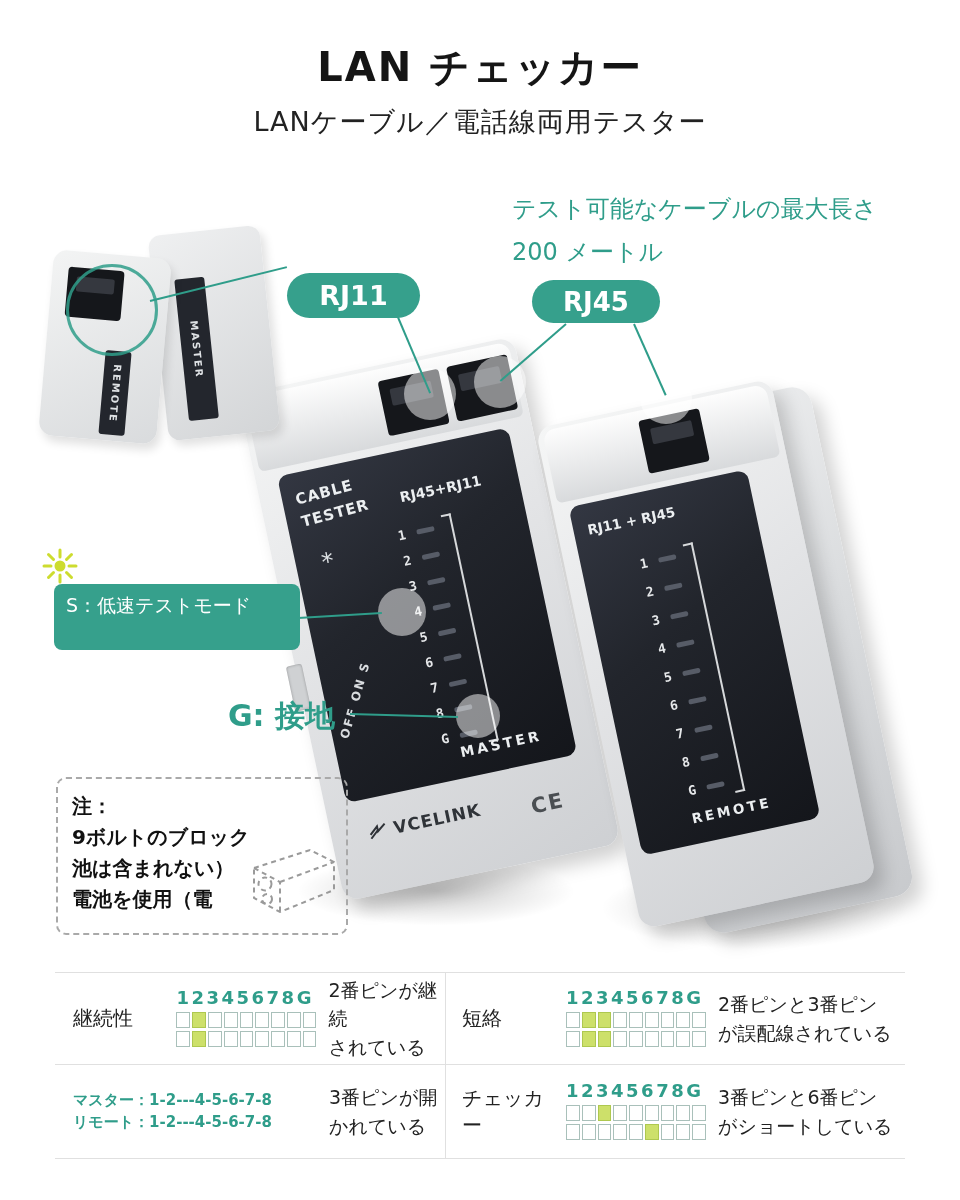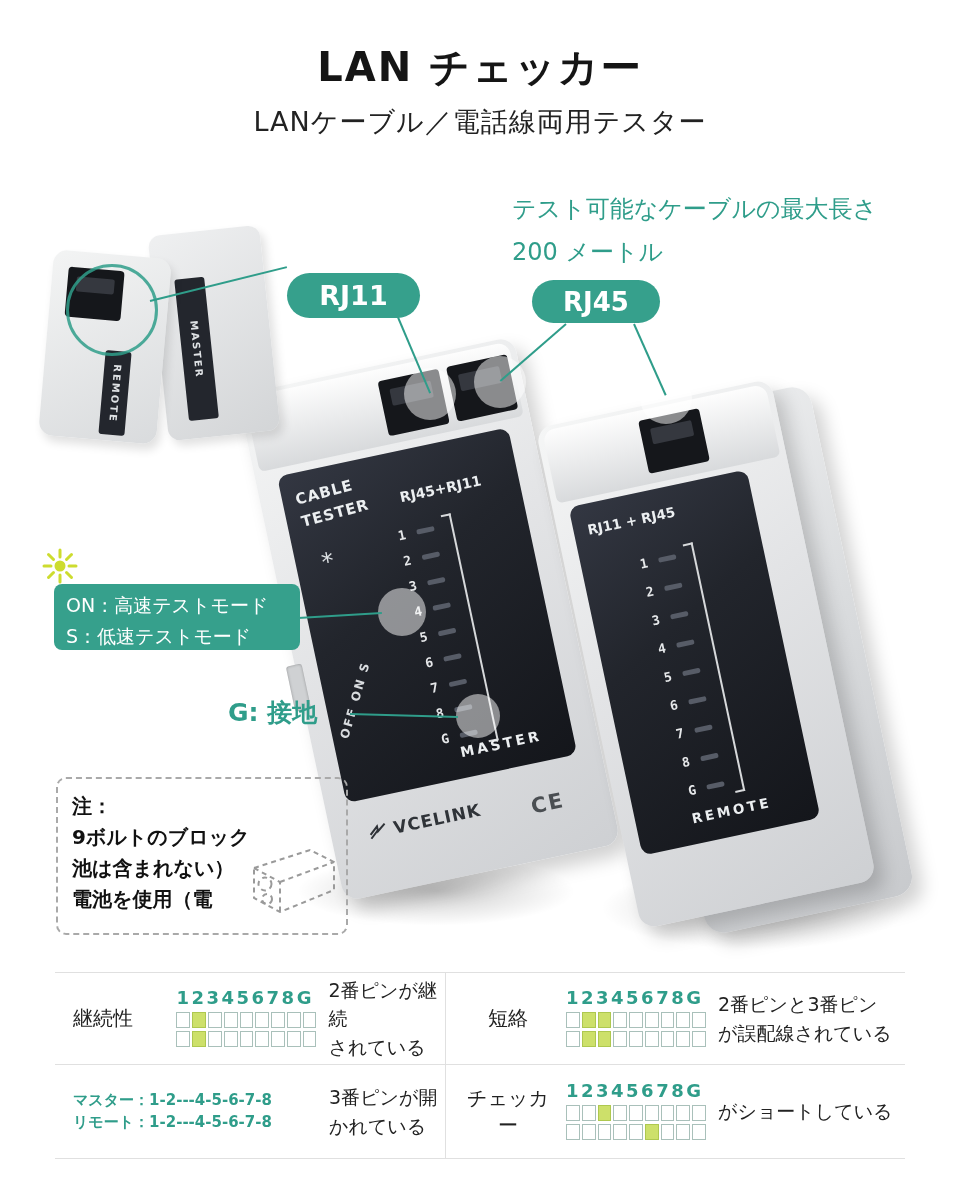--- a/index.html
+++ b/index.html
@@ -16,21 +16,21 @@
   .accent{color:#2f9d8a;}
   .maxlen{position:absolute;left:512px;top:188px;font-size:24px;font-weight:500;line-height:1.8;}
   .pill{position:absolute;background:#36a08c;color:#fff;font-weight:700;
         display:flex;align-items:center;justify-content:center;border-radius:26px;z-index:9;}
   .pill.rj11{left:287px;top:243px;width:133px;height:45px;font-size:27px;margin-top:30px;}
   .pill.rj45{left:532px;top:280px;width:128px;height:43px;font-size:26px;}
   .mode-badge{position:absolute;left:54px;top:584px;width:246px;height:66px;background:#36a08c;
               border-radius:8px;color:#fff;font-size:19px;line-height:1.65;padding:6px 12px;
               box-sizing:border-box;z-index:9;}
   .sun{position:absolute;left:42px;top:548px;z-index:10;}
-  .g-label{position:absolute;left:228px;top:696px;font-size:25px;font-weight:700;z-index:9;}
+  .g-label{position:absolute;left:228px;top:696px;font-size:30px;font-weight:700;z-index:9;}
 
   
   .cline{position:absolute;height:2px;background:#2f9d8a;transform-origin:0 50%;z-index:7;}
   .spot{position:absolute;border-radius:50%;background:rgba(255,255,255,0.5);z-index:6;}
 
   
   .note{position:absolute;left:56px;top:777px;width:292px;height:158px;border:2px dashed #a9a9a9;
         border-radius:10px;box-sizing:border-box;padding:12px 14px;font-size:20px;font-weight:700;
         line-height:1.55;color:#111;z-index:5;}
   .battery{position:absolute;right:2px;bottom:-4px;}
@@ -92,21 +92,21 @@
         border-radius:50%;z-index:6;}
 
   
   .rtable{position:absolute;left:55px;top:972px;width:850px;z-index:5;
           display:grid;grid-template-columns:390px 460px;grid-template-rows:92px 93px;
           border-top:1px solid #e0e0e0;border-bottom:1px solid #e0e0e0;}
   .cell{position:relative;display:flex;align-items:center;gap:12px;box-sizing:border-box;}
   .cell.topc{border-bottom:1px solid #e0e0e0;}
   .cell.rightc{border-left:1px solid #e0e0e0;padding-left:16px;}
   .cell-label{width:100px;padding-left:18px;font-size:20px;color:#222;box-sizing:content-box;}
-  .rightc .cell-label{width:92px;padding-left:0;text-align:center;}
+  .rightc .cell-label{width:92px;padding-left:0;}
   .led-block{width:140px;}
   .pin-header{color:#2f9d8a;font-weight:700;font-size:18px;letter-spacing:2.5px;}
   .led-rows{margin-top:4px;}
   .led-row{display:flex;gap:2px;margin-bottom:3px;}
   .led-box{width:12px;height:14px;border:1px solid #a9c0ba;background:#fff;display:inline-block;}
   .led-box.on{background:#cde06a;border-color:#aec84f;}
   .cell-desc{font-size:19px;line-height:1.5;color:#222;}
   .open-left{width:262px;padding-left:18px;box-sizing:border-box;}
   .open-label{font-size:20px;color:#222;margin-bottom:3px;}
   .open-line{font-size:15px;font-weight:700;color:#2f9d8a;line-height:1.45;}
@@ -286,21 +286,20 @@
         <line x1="2" y1="18" x2="9" y2="18"></line>
           <line x1="27" y1="18" x2="34" y2="18"></line>
         <line x1="6.5" y1="6.5" x2="11.5" y2="11.5"></line>
           <line x1="24.5" y1="24.5" x2="29.5" y2="29.5"></line>
         <line x1="6.5" y1="29.5" x2="11.5" y2="24.5"></line>
           <line x1="24.5" y1="11.5" x2="29.5" y2="6.5"></line>
       </g>
     </svg>
   </div>
   <div class="mode-badge">
-    <div>ON：高速テストモード</div>
     <div>S：低速テストモード</div>
   </div>
   <div class="g-label accent">G:  接地</div>
 
   <div class="note">
     <div>注：</div>
     <div>9ボルトのブロック</div>
     <div>池は含まれない）</div>
     <div>電池を使用（電</div>
     <div class="battery">
@@ -422,18 +421,19 @@
               <span class="led-box"></span>
               <span class="led-box"></span>
               <span class="led-box on"></span>
               <span class="led-box"></span>
               <span class="led-box"></span>
               <span class="led-box"></span>
             </div>
           </div>
       </div>
       <div class="cell-desc">
+        <div>3番ピンと6番ピン</div>
         <div>がショートしている</div>
       </div>
     </div>
   </div>
 
 </div>
 
 </body></html>

